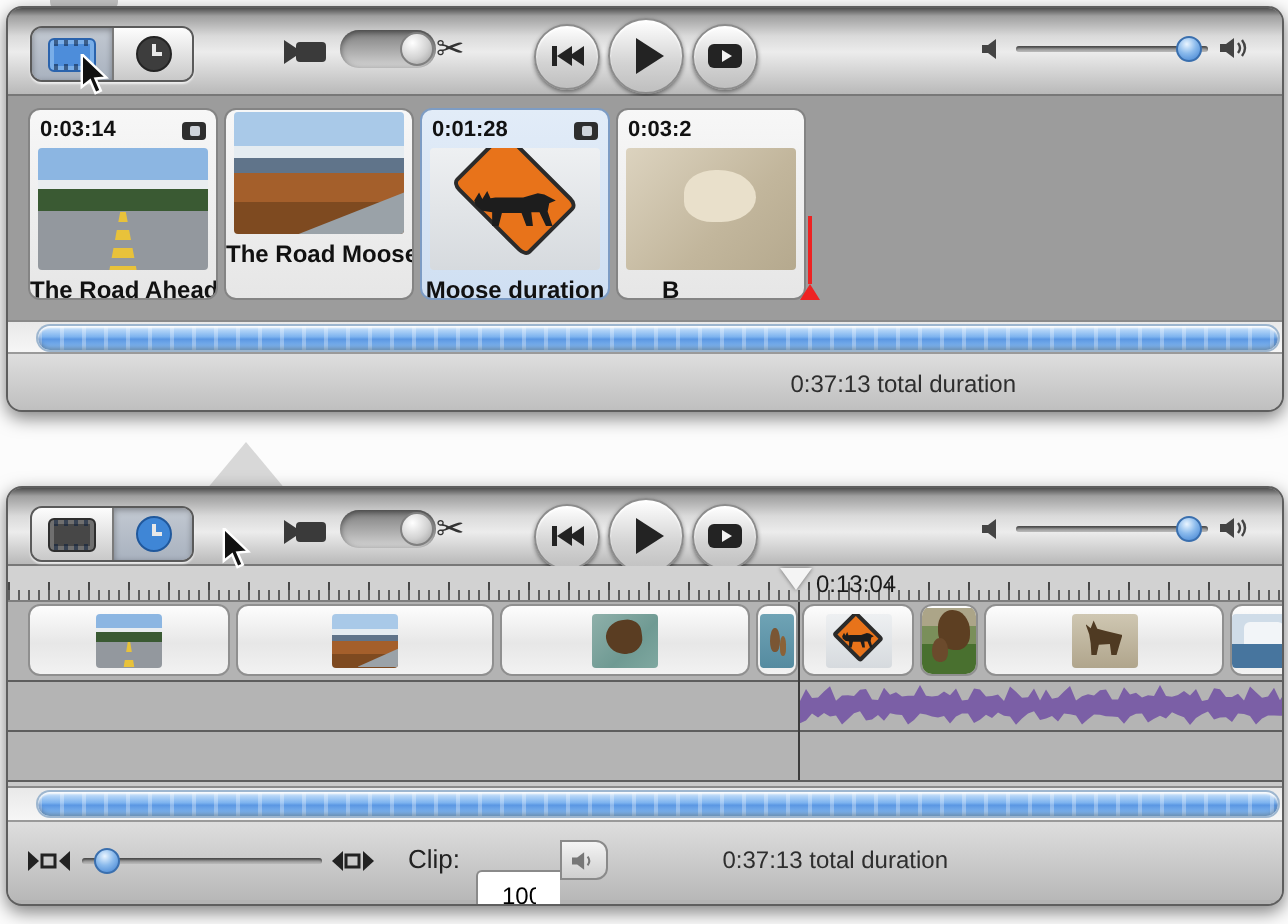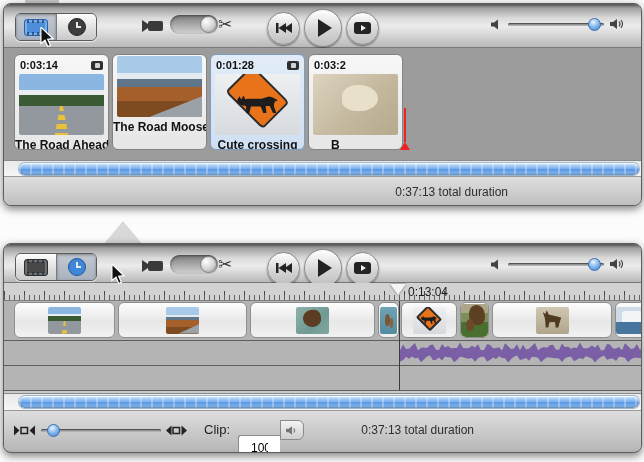--- a/index.html
+++ b/index.html
@@ -260,21 +260,21 @@
           </div>
 
 
 
           <div class="clip-card" data-selected="true">
             <div class="clip-head">
               <span class="clip-duration">0:01:28</span>
               <span class="clip-badge"></span>
             </div>
             <div class="clip-thumb thumb" data-thumb="moose-sign"></div>
-            <div class="clip-title">Cute crossing</div>
+            <div class="clip-title">Moose duration</div>
           </div>
 
 
           <div class="clip-card">
             <div class="clip-head">
               <span class="clip-duration">0:03:2</span>
 
             </div>
             <div class="clip-thumb thumb" data-thumb="sheep"></div>
             <div class="clip-title">B</div>

